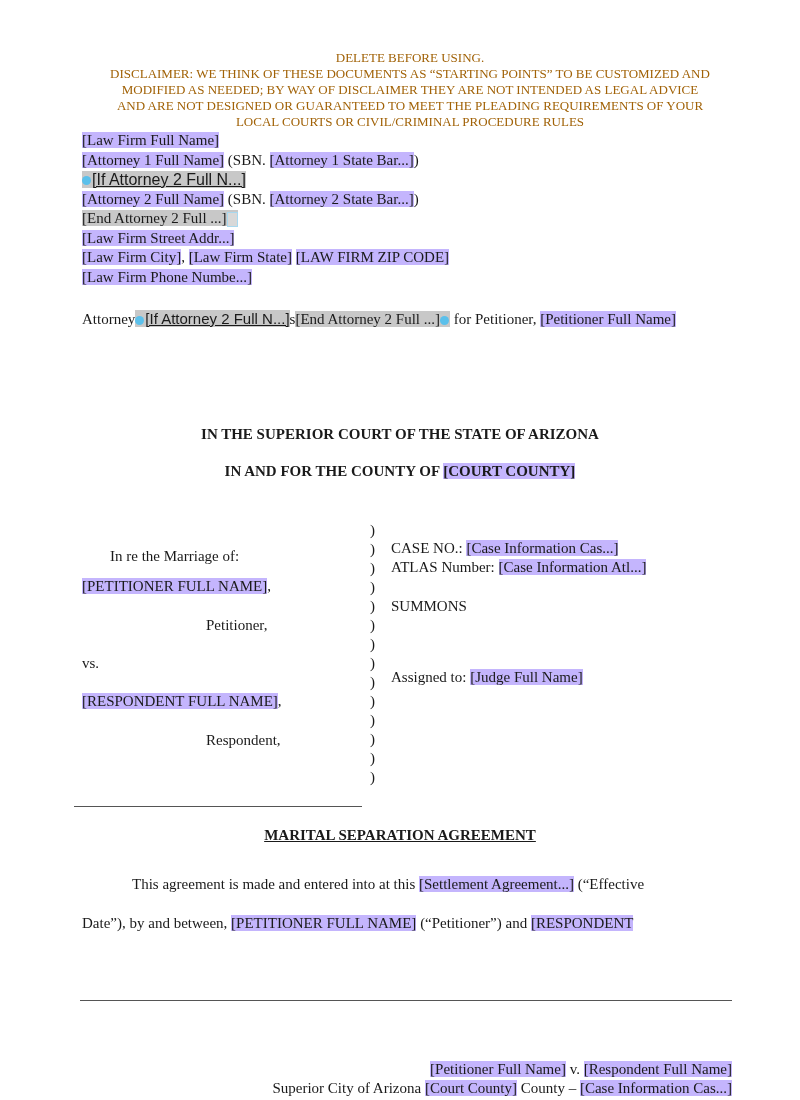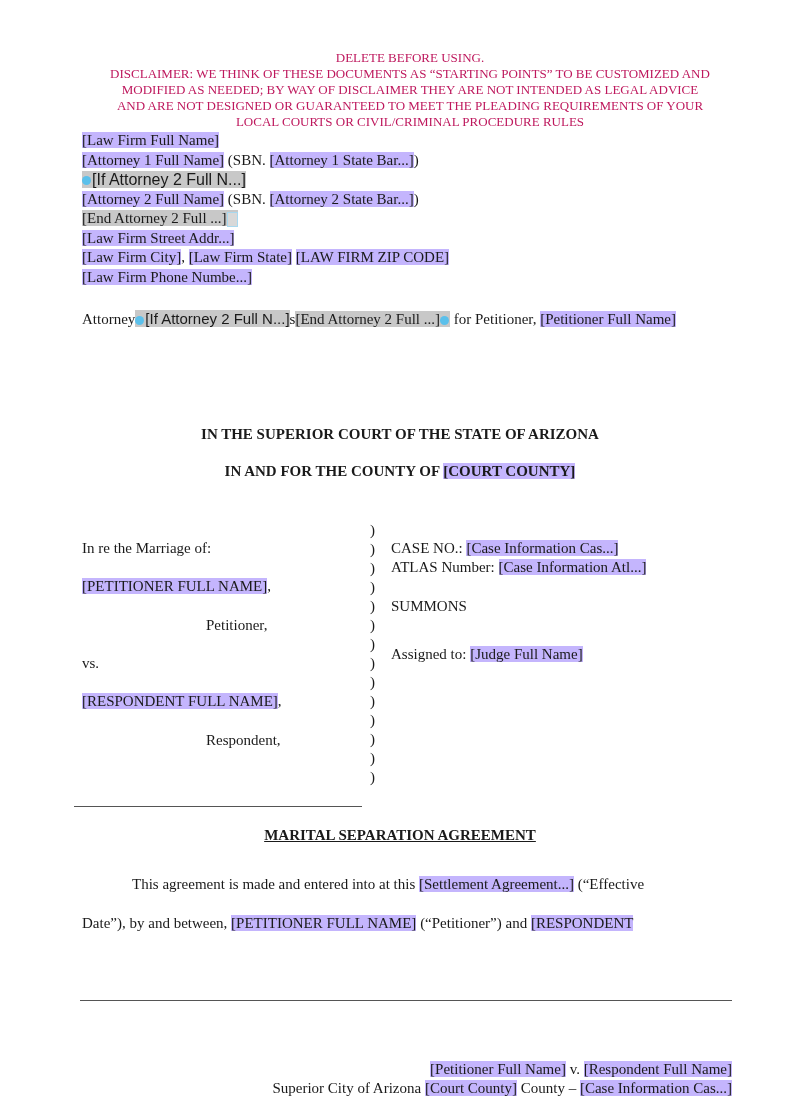--- a/index.html
+++ b/index.html
@@ -4,32 +4,32 @@
 <style>
   html, body { margin: 0; padding: 0; background: #ffffff; }
   body {
     width: 800px; height: 1100px; position: relative; overflow: hidden;
     font-family: "Liberation Serif", "DejaVu Serif", serif;
     color: #1a1a1a;
   }
   .abs { position: absolute; }
   .hl { background: #c4b5fd; }
   .gr { background: #c8c8c8; }
-  .sans { font-family: "Liberation Sans", "DejaVu Sans", sans-serif; }
+  .sans { font-family: "Liberation Sans", "DejaVu Sans", sans-serif; text-decoration: underline; }
   .dot {
     display: inline-block; width: 9px; height: 9px; border-radius: 50%;
     background: #5bc0eb; vertical-align: middle; margin-right: 1px;
   }
   .endmark {
     display: inline-block; width: 9px; height: 13px;
     border: 1px solid #a8d8ef; vertical-align: middle; background: #d8d8d8;
   }
   .disclaimer {
     left: 80px; width: 660px; top: 50px;
-    color: #be185d; font-size: 13px; line-height: 16px; text-align: center;
+    color: #a16207; font-size: 13px; line-height: 16px; text-align: center;
   }
   .firm { left: 82px; top: 131px; font-size: 15px; line-height: 19.5px; }
   .firm div { height: 19.5px; white-space: nowrap; }
   .firm .sansline { font-size: 16px; }
   .attorney-line {
     left: 82px; top: 309px; width: 656px; font-size: 15px; line-height: 20px;
     text-align: justify; text-align-last: left;
   }
   .court {
     left: 0; width: 800px; text-align: center; font-weight: bold; font-size: 15px; font-family: Liberation Serif, serif;
@@ -84,21 +84,21 @@
 <div class="abs attorney-line">
   <span>Attorney</span><span class="gr sans" style="font-size:15px;"><span class="dot"></span><span>[If Attorney 2 Full N...]</span></span><span>s</span><span class="gr"><span>[End Attorney 2 Full ...]</span><span class="dot"></span></span><span> for Petitioner, </span><span class="hl">[Petitioner Full Name]</span>
 </div>
 
 <div class="abs court" style="top:426px;">IN THE SUPERIOR COURT OF THE STATE OF ARIZONA</div>
 <div class="abs court" style="top:463px;">
   <span>IN AND FOR THE COUNTY OF </span><span class="hl">[COURT COUNTY]</span>
 </div>
 
 <div class="abs caption-left">
-  <div style="top:0px;">In re the Marriage of:</div>
+  <div style="top:8px;margin-left:28px;">In re the Marriage of:</div>
   <div style="top:38px;"><span class="hl">[PETITIONER FULL NAME]</span><span>,</span></div>
   <div style="top:77px; left:124px;">Petitioner,</div>
   <div style="top:115px;">vs.</div>
   <div style="top:153px;"><span class="hl">[RESPONDENT FULL NAME]</span><span>,</span></div>
   <div style="top:192px; left:124px;">Respondent,</div>
 </div>
 
 <div class="abs parens" style="white-space:pre;">)
 )
 )
@@ -111,21 +111,21 @@
 )
 )
 )
 )
 )</div>
 
 <div class="abs caption-right">
   <div style="top:0px;"><span>CASE NO.: </span><span class="hl">[Case Information Cas...]</span></div>
   <div style="top:19px;"><span>ATLAS Number: </span><span class="hl">[Case Information Atl...]</span></div>
   <div style="top:58px;">SUMMONS</div>
-  <div style="top:106px;"><span>Assigned to: </span><span class="hl">[Judge Full Name]</span></div>
+  <div style="top:129px;"><span>Assigned to: </span><span class="hl">[Judge Full Name]</span></div>
 </div>
 
 <div class="abs cap-rule"></div>
 
 <div class="abs title">MARITAL SEPARATION AGREEMENT</div>
 
 <div class="abs body-p">
   <div class="l1"><span>This agreement is made and entered into at this </span><span class="hl">[Settlement Agreement...]</span><span> (“Effective</span></div>
   <div><span>Date”), by and between, </span><span class="hl">[PETITIONER FULL NAME]</span><span> (“Petitioner”) and </span><span class="hl">[RESPONDENT</span></div>
 </div>

